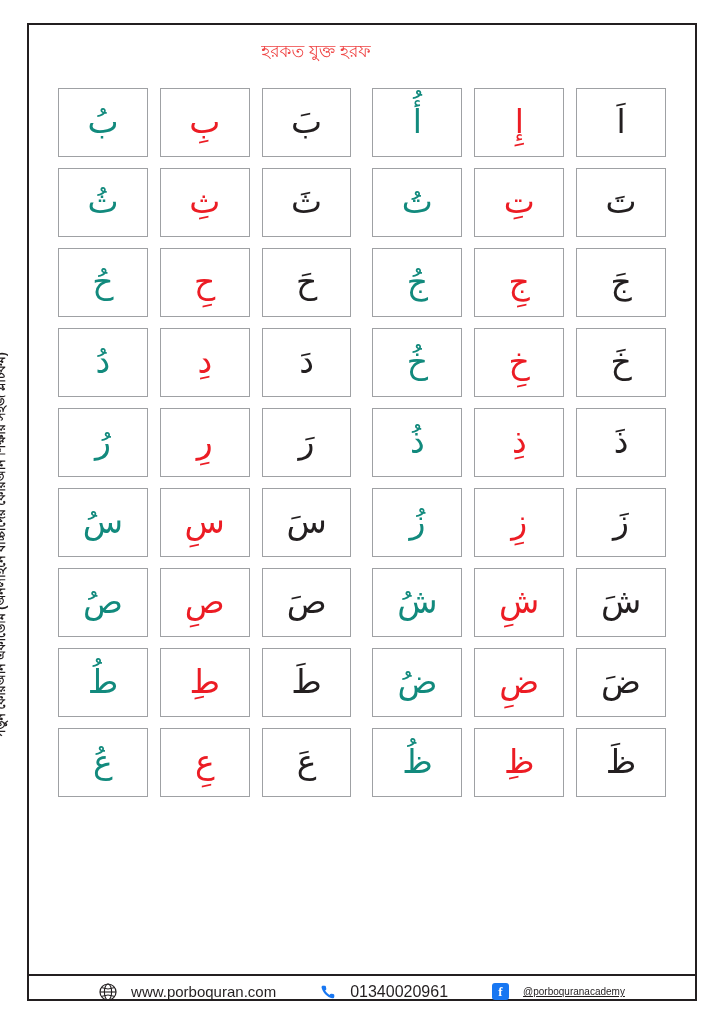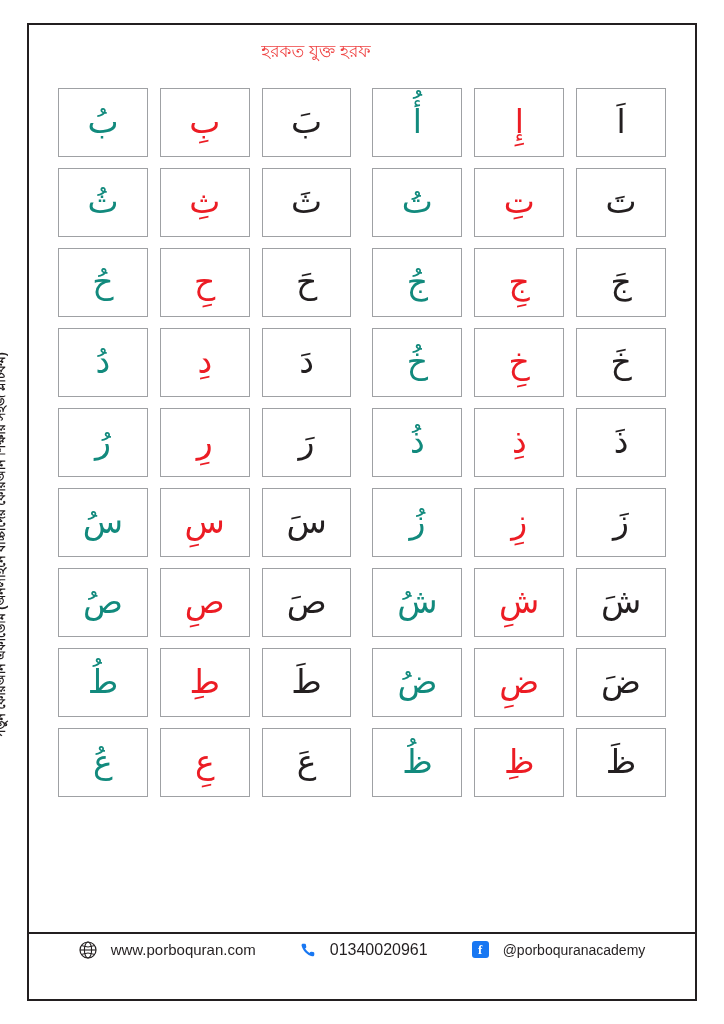--- a/index.html
+++ b/index.html
@@ -100,21 +100,21 @@
     font-family: "DejaVu Sans", sans-serif;
     font-size: 33px;
     display: inline-block;
     padding-bottom: 2px;
   }
 
   
   .footer {
     position: absolute;
     left: 27px;
-    top: 932px;
+    top: 974px;
     width: 670px;
     height: 29px;
     border-top: 2px solid #231f20;
     box-sizing: border-box;
     display: flex;
     align-items: center;
     justify-content: center;
     gap: 0px;
   }
   .footer-inner {
@@ -150,21 +150,21 @@
     height: 16px;
     color: #1877f2;
     font-size: 15px;
     line-height: 16px;
   }
   .site {
     font-size: 15px;
     letter-spacing: 0px;
   }
   .ph-num { font-size: 16px; }
-  .fbname { font-size: 14px; }
+  .fbname { font-size: 10px; text-decoration: underline; }
   .fsep { display: inline-block; width: 16px; }
 </style>
 </head>
 <body>
 
 <div class="page">
 
   <div class="frame"></div>
 
   <div class="side-text">পড়ুন কোরআন একাডেমি (অনলাইনে বাচ্চাদের কোরআন শিক্ষার সহজ প্লাটফর্ম)</div>

